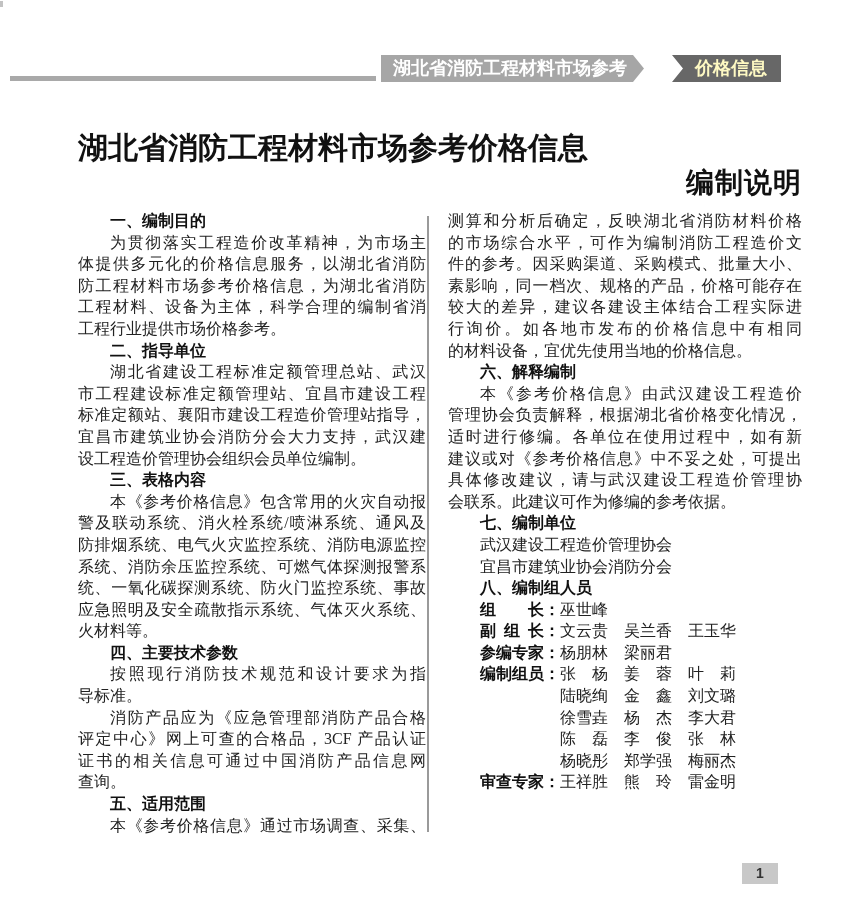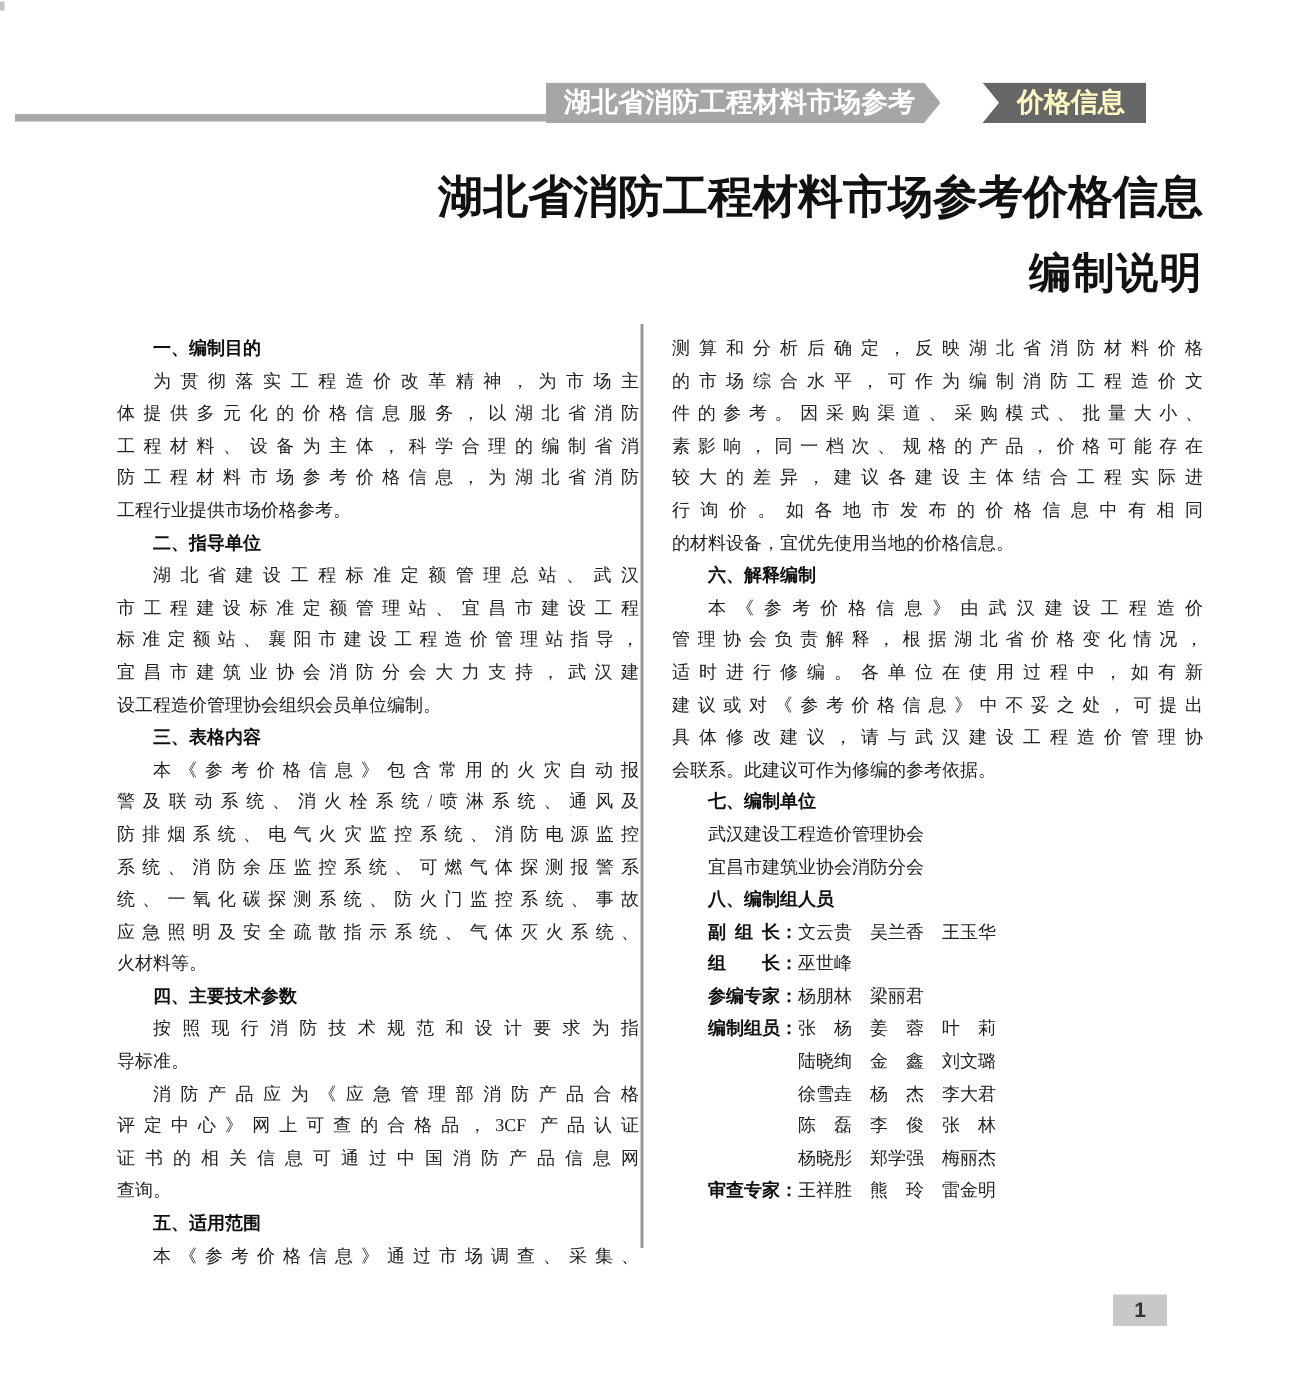--- a/index.html
+++ b/index.html
@@ -2,37 +2,37 @@
 <html><head>
 <meta charset="utf-8">
 <style>
   html,body{margin:0;padding:0;background:#fff;}
   .page{position:relative;width:860px;height:916px;background:#ffffff;overflow:hidden;
         color:#1c1c1c;font-family:"Liberation Serif","DejaVu Serif",serif;}
   .corner-mark{position:absolute;left:0;top:1px;width:3px;height:6px;background:#c2c2c2;}
 
   
   .top-rule{position:absolute;left:10px;top:76px;width:366px;height:5px;background:#a9a9a9;}
-  .badge{position:absolute;left:364px;top:55px;height:27px;display:flex;align-items:center;
+  .badge{position:absolute;left:381px;top:55px;height:27px;display:flex;align-items:center;
          font-family:"Liberation Sans",sans-serif;font-weight:bold;}
   .badge-left{font-size:18px;line-height:27px;color:#fff;padding:0 17px 0 12px;
               clip-path:polygon(0 0,calc(100% - 11px) 0,100% 50%,calc(100% - 11px) 100%,0 100%);}
   .badge-chev{width:24px;margin-left:2px;
               clip-path:polygon(0 0,10px 0,24px 50%,10px 100%,0 100%,13px 50%);}
   .badge-right{font-size:18px;line-height:27px;color:#fff;padding:0 14px 0 23px;margin-left:2px;
                clip-path:polygon(0 0,100% 0,100% 100%,0 100%,11px 50%);}
 
   
-  .doc-title{position:absolute;left:78px;top:115px;width:724px;text-align:right;
+  .doc-title{position:absolute;left:78px;top:131px;width:724px;text-align:left;
              font-weight:bold;font-size:30px;line-height:34px;color:#111;}
   .doc-subtitle{position:absolute;left:78px;top:167px;width:724px;text-align:right;
              font-weight:bold;font-size:28px;line-height:32px;letter-spacing:1px;color:#111;}
 
   
-  .col{position:absolute;top:222px;font-size:12px;line-height:21.6px;color:#222;}
+  .col{position:absolute;top:210px;font-size:16px;line-height:21.6px;color:#222;}
   #col-left{left:78px;width:348px;}
   #col-right{left:448px;width:354px;}
   .divider{position:absolute;left:427px;top:216px;width:2px;height:616px;background:#9a9a9a;}
 
   .h{font-family:"Liberation Sans",sans-serif;font-weight:bold;text-indent:2em;color:#111;}
   .bl{text-align:justify;text-align-last:justify;}
   .bl.fi{text-indent:2em;}
   .bl.last{text-align-last:left;}
   .pl{text-indent:2em;}
 
@@ -64,22 +64,22 @@
     <div class="badge-right" style="background: rgb(103, 103, 103); color: #fef9c3;">价格信息</div>
   </div>
 
   <div class="doc-title">湖北省消防工程材料市场参考价格信息</div>
   <div class="doc-subtitle">编制说明</div>
 
   <div class="col" id="col-left">
       <div class="h">一、编制目的</div>
       <div class="bl fi">为贯彻落实工程造价改革精神，为市场主</div>
       <div class="bl">体提供多元化的价格信息服务，以湖北省消防</div>
+      <div class="bl">防工程材料市场参考价格信息，为湖北省消防</div>
       <div class="bl">工程材料、设备为主体，科学合理的编制省消</div>
-      <div class="bl">防工程材料市场参考价格信息，为湖北省消防</div>
       <div class="bl last">工程行业提供市场价格参考。</div>
       <div class="h">二、指导单位</div>
       <div class="bl fi">湖北省建设工程标准定额管理总站、武汉</div>
       <div class="bl">市工程建设标准定额管理站、宜昌市建设工程</div>
       <div class="bl">标准定额站、襄阳市建设工程造价管理站指导，</div>
       <div class="bl">宜昌市建筑业协会消防分会大力支持，武汉建</div>
       <div class="bl last">设工程造价管理协会组织会员单位编制。</div>
       <div class="h">三、表格内容</div>
       <div class="bl fi">本《参考价格信息》包含常用的火灾自动报</div>
       <div class="bl">警及联动系统、消火栓系统/喷淋系统、通风及</div>
@@ -111,22 +111,22 @@
       <div class="bl fi">本《参考价格信息》由武汉建设工程造价</div>
       <div class="bl">管理协会负责解释，根据湖北省价格变化情况，</div>
       <div class="bl">适时进行修编。各单位在使用过程中，如有新</div>
       <div class="bl">建议或对《参考价格信息》中不妥之处，可提出</div>
       <div class="bl">具体修改建议，请与武汉建设工程造价管理协</div>
       <div class="bl last">会联系。此建议可作为修编的参考依据。</div>
       <div class="h">七、编制单位</div>
       <div class="pl">武汉建设工程造价管理协会</div>
       <div class="pl">宜昌市建筑业协会消防分会</div>
       <div class="h">八、编制组人员</div>
+      <div class="rr"><span class="rl">组长</span><span class="rc">：</span><span class="rn">巫世峰</span></div>
       <div class="rr"><span class="rl">副组长</span><span class="rc">：</span><span class="rn">文云贵</span><span class="rn">吴兰香</span><span class="rn">王玉华</span></div>
-      <div class="rr"><span class="rl">组长</span><span class="rc">：</span><span class="rn">巫世峰</span></div>
       <div class="rr"><span class="rl">参编专家</span><span class="rc">：</span><span class="rn">杨朋林</span><span class="rn">梁丽君</span></div>
       <div class="rr"><span class="rl">编制组员</span><span class="rc">：</span><span class="rn">张杨</span><span class="rn">姜蓉</span><span class="rn">叶莉</span></div>
       <div class="rr cont"><span class="rn">陆晓绚</span><span class="rn">金鑫</span><span class="rn">刘文璐</span></div>
       <div class="rr cont"><span class="rn">徐雪垚</span><span class="rn">杨杰</span><span class="rn">李大君</span></div>
       <div class="rr cont"><span class="rn">陈磊</span><span class="rn">李俊</span><span class="rn">张林</span></div>
       <div class="rr cont"><span class="rn">杨晓彤</span><span class="rn">郑学强</span><span class="rn">梅丽杰</span></div>
       <div class="rr"><span class="rl">审查专家</span><span class="rc">：</span><span class="rn">王祥胜</span><span class="rn">熊玲</span><span class="rn">雷金明</span></div>
     </div>
 
   <div class="pagenum">1</div>

